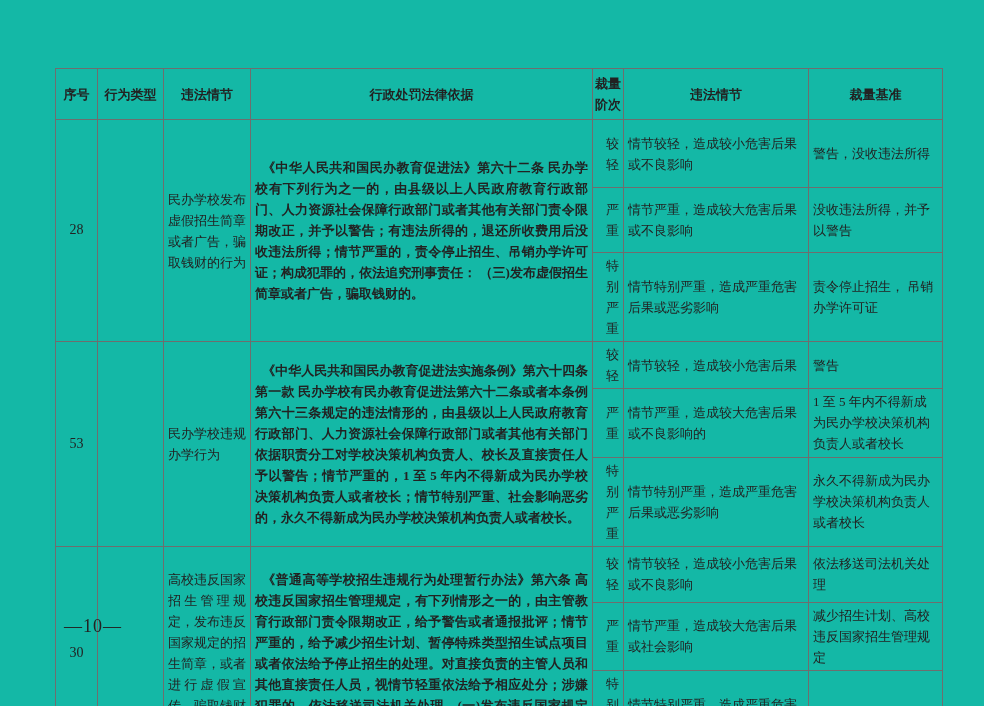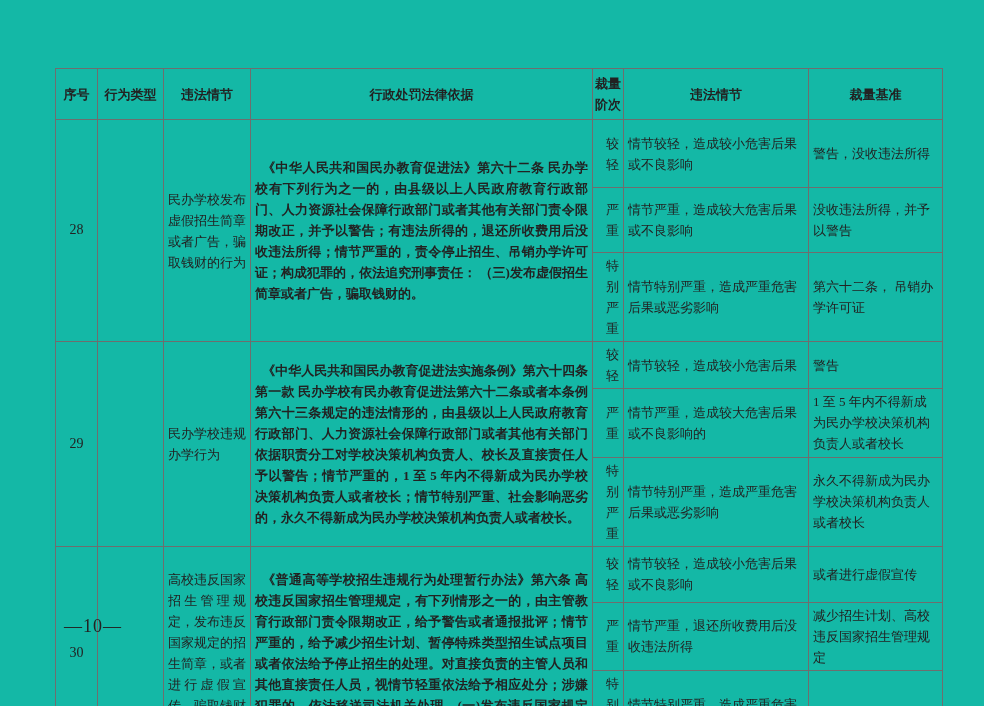--- a/index.html
+++ b/index.html
@@ -127,25 +127,25 @@
         <td class="c-bench">警告，没收违法所得</td>
       </tr>
       <tr style="height:65px;">
         <td class="c-level">严重</td>
         <td class="c-circ">情节严重，造成较大危害后果或不良影响</td>
         <td class="c-bench">没收违法所得，并予以警告</td>
       </tr>
       <tr style="height:68px;">
         <td class="c-level">特别严重</td>
         <td class="c-circ">情节特别严重，造成严重危害后果或恶劣影响</td>
-        <td class="c-bench">第六十二条， 吊销办学许可证</td>
+        <td class="c-bench">责令停止招生， 吊销办学许可证</td>
       </tr>
 
       <tr style="height:39px;">
-        <td class="c-no" rowspan="3">29</td>
+        <td class="c-no" rowspan="3">53</td>
         <td class="c-type" rowspan="3"></td>
         <td class="c-behavior" rowspan="3">民办学校违规办学行为</td>
         <td class="c-basis" rowspan="3">《中华人民共和国民办教育促进法实施条例》第六十四条第一款 民办学校有民办教育促进法第六十二条或者本条例第六十三条规定的违法情形的，由县级以上人民政府教育行政部门、人力资源社会保障行政部门或者其他有关部门依据职责分工对学校决策机构负责人、校长及直接责任人予以警告；情节严重的，1 至 5 年内不得新成为民办学校决策机构负责人或者校长；情节特别严重、社会影响恶劣的，永久不得新成为民办学校决策机构负责人或者校长。</td>
         <td class="c-level">较轻</td>
         <td class="c-circ">情节较轻，造成较小危害后果</td>
         <td class="c-bench">警告</td>
       </tr>
       <tr style="height:61px;">
         <td class="c-level">严重</td>
         <td class="c-circ">情节严重，造成较大危害后果或不良影响的</td>
@@ -157,25 +157,25 @@
         <td class="c-bench">永久不得新成为民办学校决策机构负责人或者校长</td>
       </tr>
 
       <tr style="height:56px;">
         <td class="c-no" rowspan="3">30</td>
         <td class="c-type" rowspan="3"></td>
         <td class="c-behavior" rowspan="3">高校违反国家招生管理规定，发布违反国家规定的招生简章，或者进行虚假宣传、骗取钱财的行为</td>
         <td class="c-basis" rowspan="3">《普通高等学校招生违规行为处理暂行办法》第六条 高校违反国家招生管理规定，有下列情形之一的，由主管教育行政部门责令限期改正，给予警告或者通报批评；情节严重的，给予减少招生计划、暂停特殊类型招生试点项目或者依法给予停止招生的处理。对直接负责的主管人员和其他直接责任人员，视情节轻重依法给予相应处分；涉嫌犯罪的，依法移送司法机关处理。(一)发布违反国家规定的招生简章，或者进行虚假宣传、骗取钱财的。</td>
         <td class="c-level">较轻</td>
         <td class="c-circ">情节较轻，造成较小危害后果或不良影响</td>
-        <td class="c-bench">或者进行虚假宣传</td>
+        <td class="c-bench">依法移送司法机关处理</td>
       </tr>
       <tr style="height:56px;">
         <td class="c-level">严重</td>
-        <td class="c-circ">情节严重，退还所收费用后没收违法所得</td>
+        <td class="c-circ">情节严重，造成较大危害后果或社会影响</td>
         <td class="c-bench">减少招生计划、高校违反国家招生管理规定</td>
       </tr>
       <tr style="height:60px;">
         <td class="c-level">特别严重</td>
         <td class="c-circ">情节特别严重，造成严重危害后果或恶劣影响</td>
         <td class="c-bench">停止招生</td>
       </tr>
     </tbody>
   </table>
 

